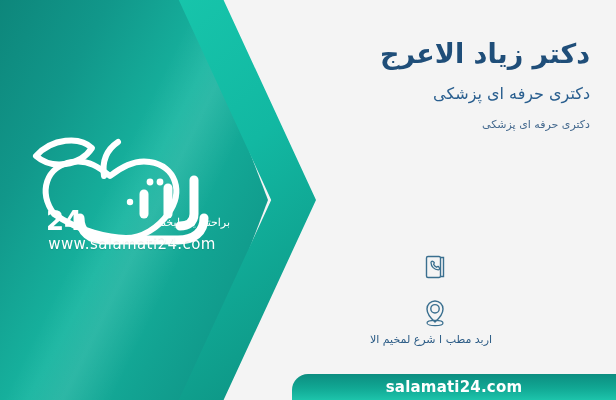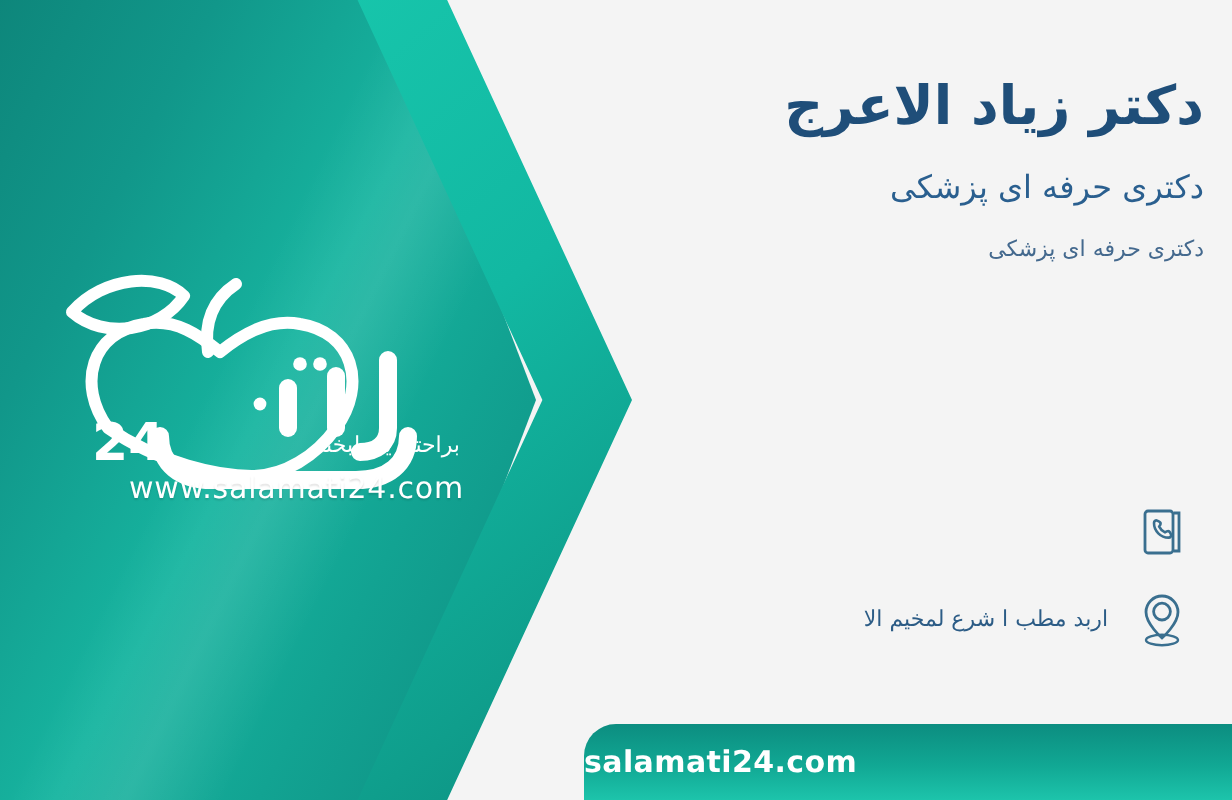--- a/index.html
+++ b/index.html
@@ -81,21 +81,21 @@
     width: 220px;
     height: 150px;
   }
   .logo-svg { display: block; }
 
   .logo-url {
     position: absolute;
     left: 14px;
     top: 117px;
     width: 200px;
-    text-align: right;
+    text-align: center;
     color: #ffffff;
     font-size: 15px;
     letter-spacing: 0.4px;
     font-family: "DejaVu Sans", sans-serif;
     text-shadow: 0 1px 1px rgba(0,0,0,0.12);
   }
 
   .logo-tagline {
     position: absolute;
     right: 8px;
@@ -103,21 +103,21 @@
     color: #ffffff;
     font-size: 11px;
     direction: rtl;
     letter-spacing: 0.5px;
     font-family: Liberation Serif, serif;
   }
 
   
   .info {
     position: absolute;
-    right: 14px;
+    right: 26px;
     top: 36px;
     width: 360px;
     text-align: right;
     direction: rtl;
   }
 
   .doctor-name {
     font-family: "DejaVu Sans", sans-serif;
     font-size: 27px;
     font-weight: bold;
@@ -147,21 +147,21 @@
   .contacts {
     position: absolute;
     right: 16px;
     top: 248px;
     width: 330px;
     direction: rtl;
   }
 
   .contact-row {
     display: flex;
-    flex-direction: row;
+    flex-direction: column;
     align-items: center;
     justify-content: flex-start;
     margin-bottom: 8px;
     min-height: 36px;
   }
 
   .contact-icon {
     width: 38px;
     height: 36px;
     flex: 0 0 38px;
@@ -180,26 +180,26 @@
     line-height: 1.5;
     direction: rtl;
   }
 
   
   .footer-bar {
     position: absolute;
     left: 292px;
     bottom: 0;
     width: 324px;
-    height: 38px;
+    height: 26px;
     background: linear-gradient(180deg, #0c8d80 0%, #11a894 55%, #1dc4ab 100%);
     border-top-left-radius: 16px;
     display: flex;
     align-items: center;
-    justify-content: flex-start;
+    justify-content: center;
   }
 
   .footer-text {
     color: #ffffff;
     font-family: "DejaVu Sans", sans-serif;
     font-size: 15px;
     font-weight: bold;
     letter-spacing: 0.2px;
   }
 </style>

